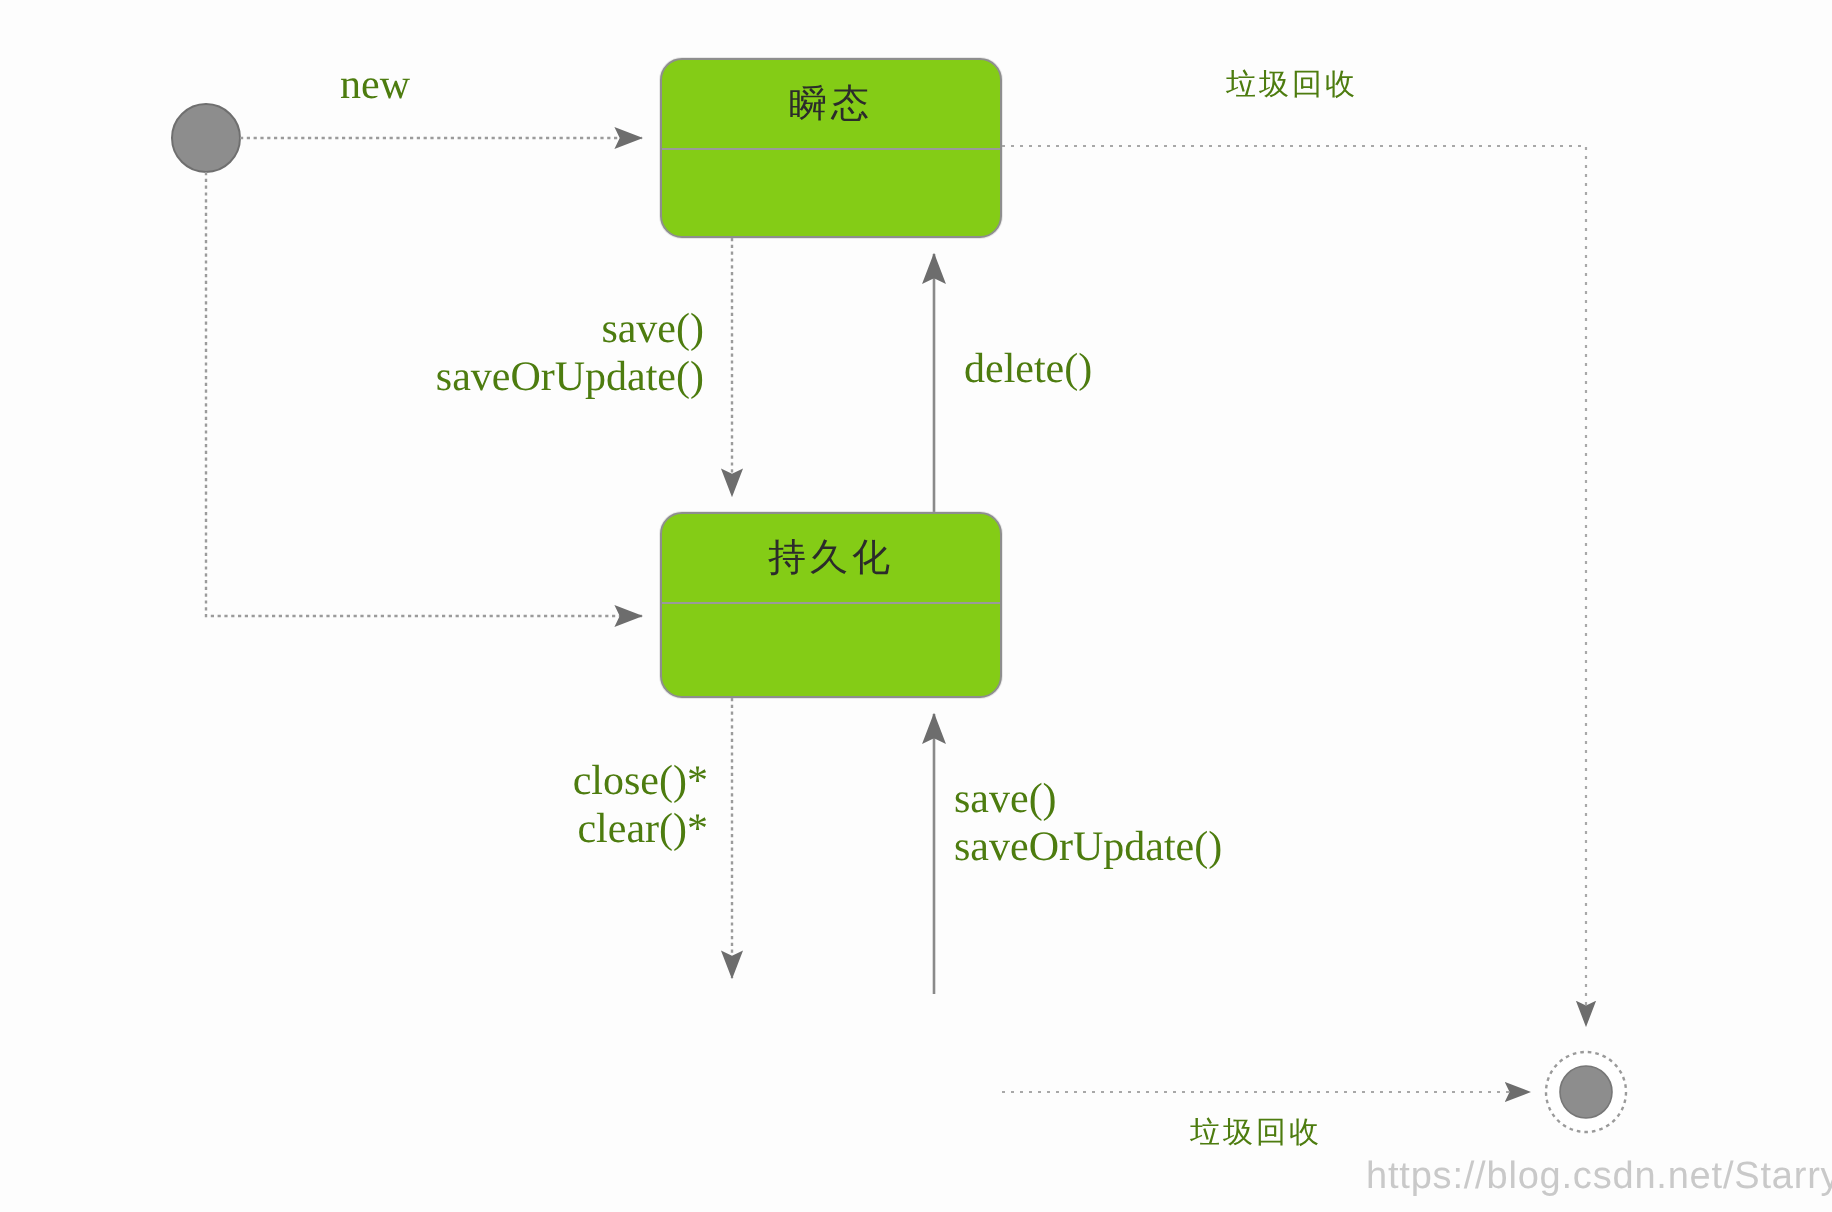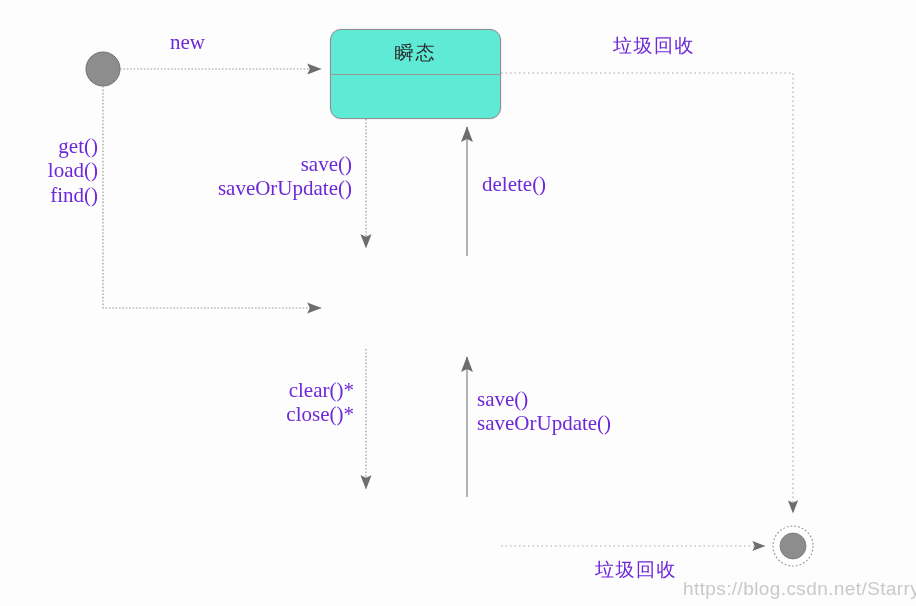--- a/index.html
+++ b/index.html
@@ -23,21 +23,21 @@
     left: 0;
     top: 0;
     width: 916px;
     height: 606px;
   }
   .state-box {
     position: absolute;
     box-sizing: border-box;
     border: 1.3px solid #8e8e8e;
     border-radius: 11px;
-    background: #5eead4;
+    background: #84cc16;
     box-shadow: 0 0 0 0.5px rgba(170,170,170,0.25);
   }
   .state-title {
     position: absolute;
     left: 0;
     right: 0;
     top: 0;
     height: 44px;
     line-height: 44px;
     text-align: center;
@@ -51,27 +51,27 @@
     left: 0;
     right: 0;
     top: 44px;
     height: 0;
     border-top: 1.2px solid #9a9a9a;
   }
   .edge-label {
     position: absolute;
     font-family: "Liberation Serif", "DejaVu Serif", serif;
     font-size: 21px;
-    color: #6d28d9;
+    color: #4d7c0f;
     white-space: nowrap;
     line-height: 1.16;
   }
   .edge-label.cjk {
     font-family: "DejaVu Sans", "Liberation Sans", sans-serif;
-    font-size: 19px;
+    font-size: 15px;
     letter-spacing: 1.5px;
   }
   .edge-label.right-al {
     text-align: right;
   }
   .watermark {
     position: absolute;
     left: 683px;
     top: 578px;
     font-family: "Liberation Sans", "DejaVu Sans", sans-serif;
@@ -135,40 +135,39 @@
       <circle cx="793" cy="546" r="20" fill="#ffffff" stroke="#9a9a9a" stroke-width="1.2" stroke-dasharray="1.8 2"></circle>
       <circle cx="793" cy="546" r="13" fill="#8d8d8d" stroke="#777777" stroke-width="0.8"></circle>
     </g>
   </svg>
 
   <div class="state-box" style="left:330px; top:29px; width:171px; height:90px;">
     <div class="state-title">瞬态</div>
     <div class="state-divider"></div>
   </div>
 
+  <div class="state-box" style="left:330px; top:256px; width:171px; height:93px;">
+    <div class="state-title">持久化</div>
+    <div class="state-divider"></div>
+  </div>
 
 
   <div class="edge-label" style="left:170px; top:30px;">new</div>
 
-  <div class="edge-label right-al" style="left:30px; top:134px; width:68px;">
-    <div>get()</div>
-    <div>load()</div>
-    <div>find()</div>
-  </div>
 
   <div class="edge-label right-al" style="left:178px; top:152px; width:174px;">
     <div>save()</div>
     <div>saveOrUpdate()</div>
   </div>
 
   <div class="edge-label" style="left:482px; top:172px;text-align:center;">delete()</div>
 
   <div class="edge-label right-al" style="left:255px; top:378px; width:99px;">
+    <div>close()*</div>
     <div>clear()*</div>
-    <div>close()*</div>
   </div>
 
   <div class="edge-label" style="left:477px; top:387px;">
     <div>save()</div>
     <div>saveOrUpdate()</div>
   </div>
 
   <div class="edge-label cjk" style="left:613px; top:34px;">垃圾回收</div>
 
   <div class="edge-label cjk" style="left:595px; top:558px;">垃圾回收</div>

